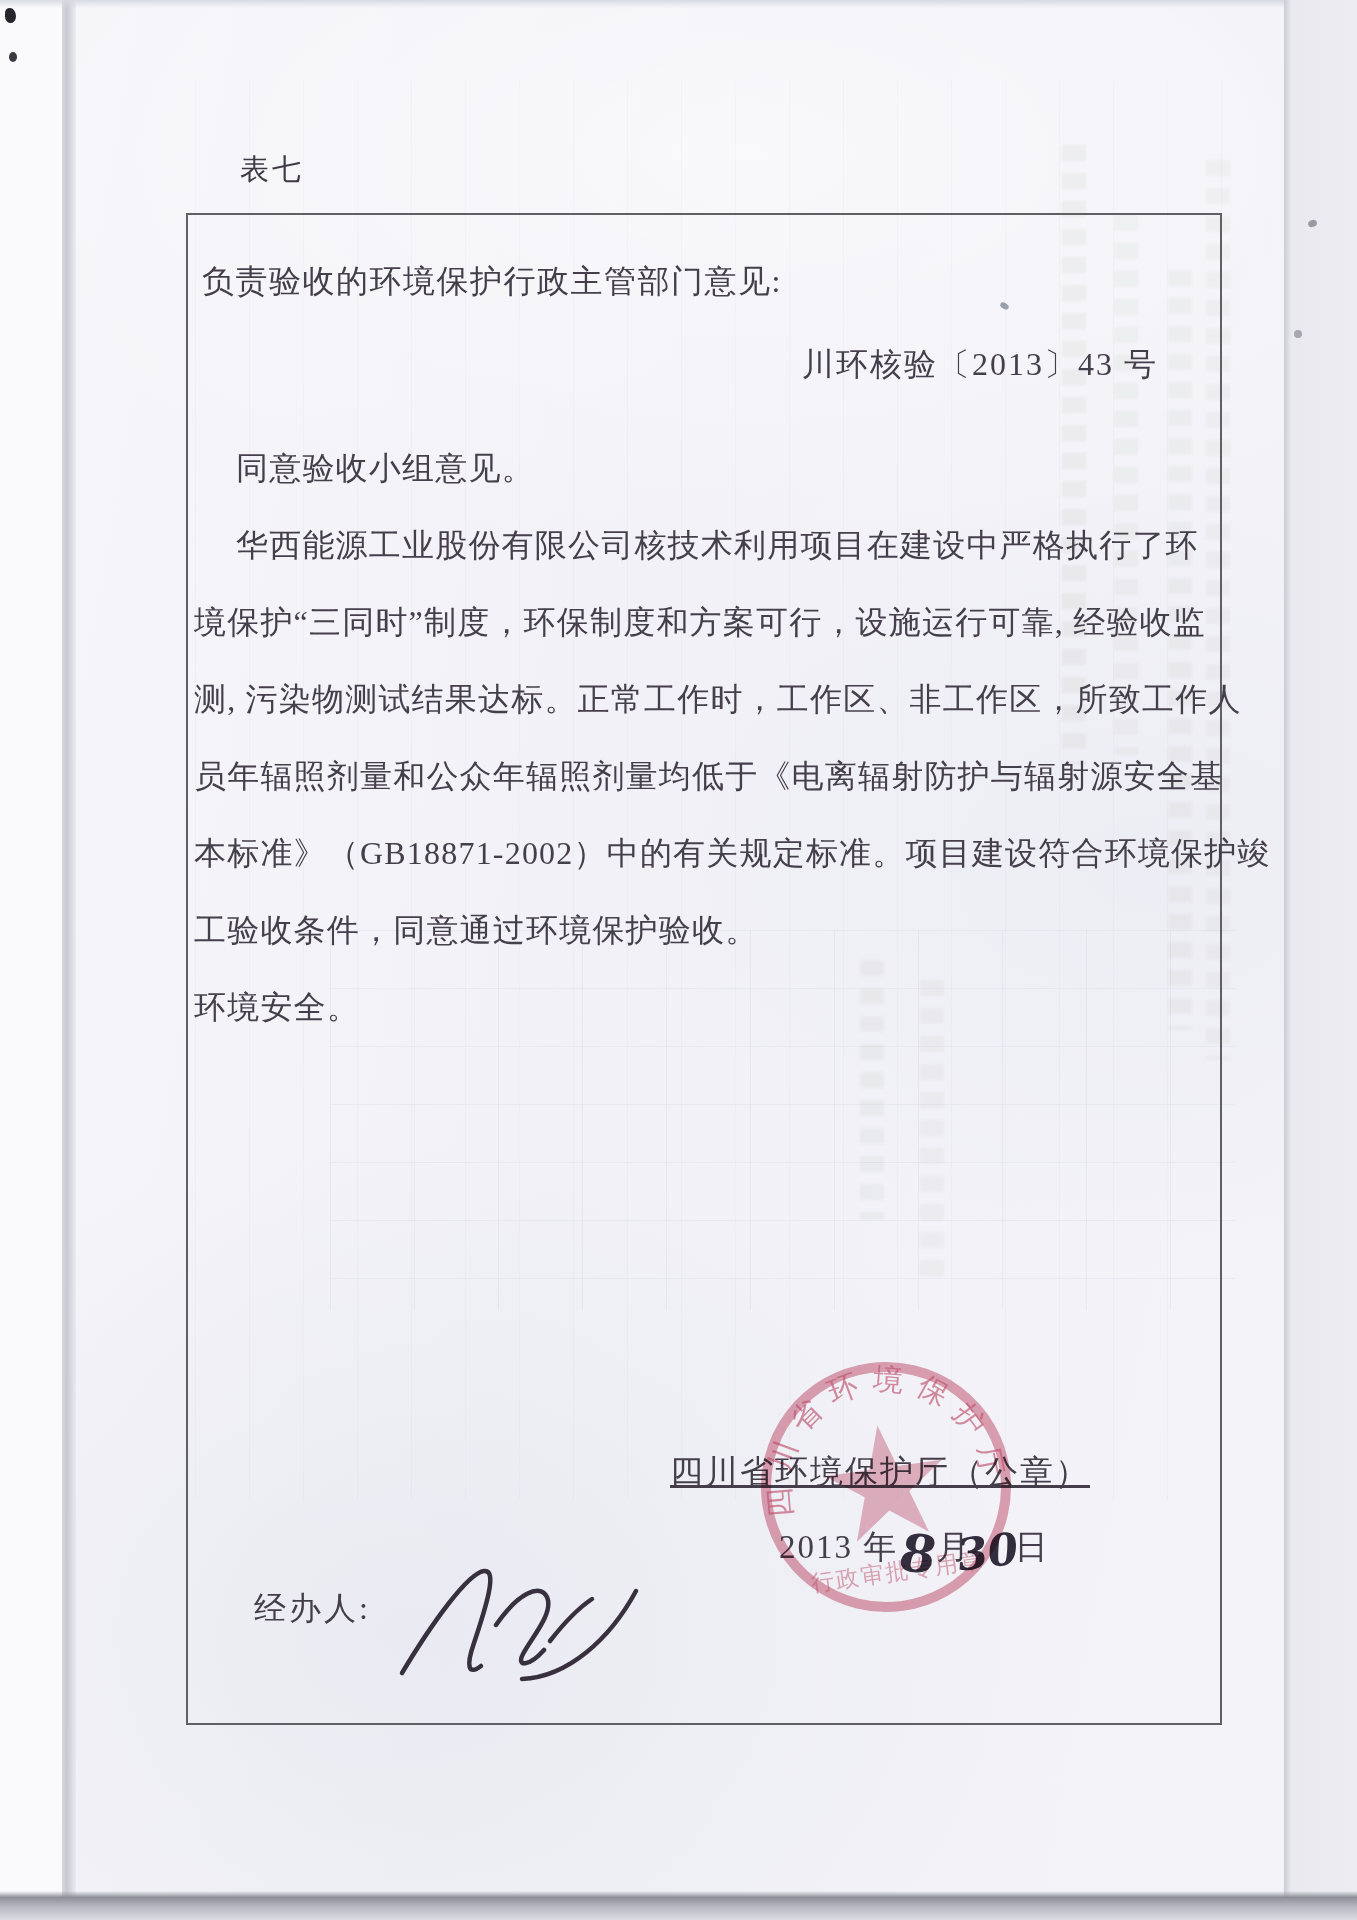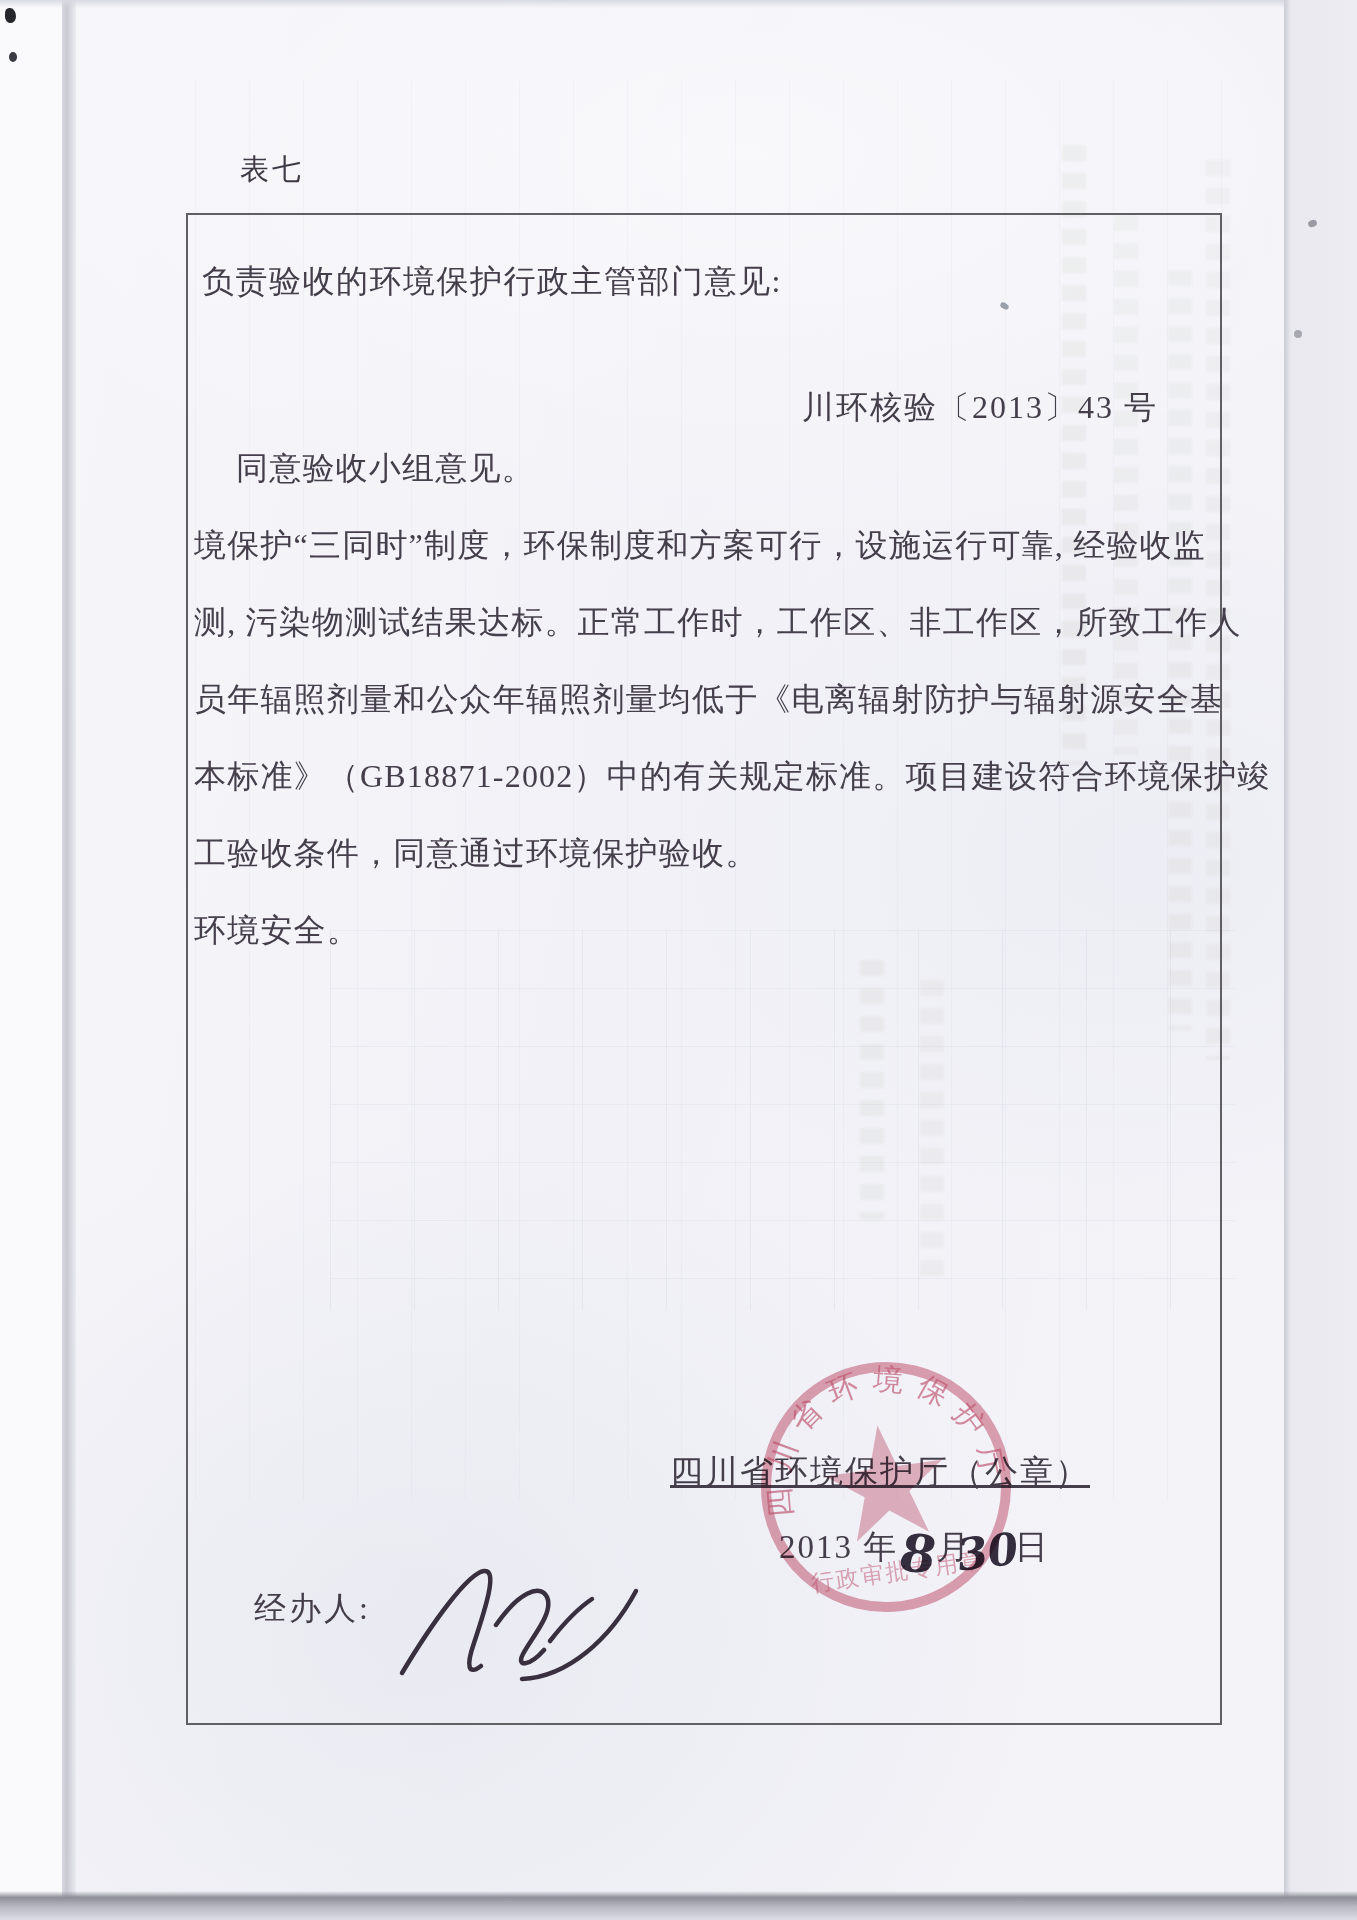--- a/index.html
+++ b/index.html
@@ -35,21 +35,21 @@
       repeating-linear-gradient(180deg,rgba(148,158,184,.18) 0 1px,rgba(0,0,0,0) 1px 58px);}
   .bleed-col{position:absolute;width:24px;filter:blur(1px);
     background:repeating-linear-gradient(180deg,rgba(128,134,98,.5) 0 16px,rgba(0,0,0,0) 16px 28px);}
 
   
   .page-label{position:absolute;left:240px;top:150px;font-size:29px;letter-spacing:3px;color:#3e3844;}
   .main-box{position:absolute;left:186px;top:213px;width:1032px;height:1508px;
     border:2px solid #5f5f64;background:rgba(255,255,255,0);}
 
   .heading{position:absolute;left:14px;top:45px;font-size:32px;letter-spacing:1.5px;white-space:nowrap;}
-  .doc-number{position:absolute;left:614px;top:128px;font-size:32px;letter-spacing:2px;white-space:nowrap;margin-top:43px;}
+  .doc-number{position:absolute;left:614px;top:128px;font-size:32px;letter-spacing:2px;white-space:nowrap;}
 
   .body-lines{position:absolute;left:6px;top:215px;width:1020px;}
   .line{height:77px;line-height:77px;font-size:32px;letter-spacing:1.2px;white-space:nowrap;color:#453f4b;}
   .line.indent{padding-left:42px;}
 
   .authority-line{position:absolute;left:482px;top:1235px;font-size:33px;letter-spacing:2px;white-space:nowrap;text-decoration:underline;}
   .date-line{position:absolute;left:566px;top:1302px;font-size:33px;letter-spacing:2px;white-space:nowrap;display:flex;align-items:center;margin-left:25px;}
   .hw{font-family:"DejaVu Serif",serif;color:#332d3d;font-weight:bold;}
   .hw-month{display:inline-block;font-size:52px;transform:rotate(6deg) skewX(-6deg);margin:0 -2px 0 2px;position:relative;top:6px;}
   .hw-day{display:inline-block;font-size:44px;transform:rotate(-7deg) skewX(-10deg);margin:0 -4px 0 -14px;position:relative;top:4px;letter-spacing:0;}
@@ -87,20 +87,21 @@
   <div class="bleed-col" style="left:920px;top:980px;height:300px;opacity:.10;"></div>
 
   <div class="page-label">表七</div>
 
   <div class="main-box">
     <div class="heading">负责验收的环境保护行政主管部门意见:</div>
     <div class="doc-number">川环核验〔2013〕43 号</div>
 
     <div class="body-lines">
         <div class="line indent">同意验收小组意见。</div>
+        <div class="line indent">华西能源工业股份有限公司核技术利用项目在建设中严格执行了环</div>
         <div class="line">境保护“三同时”制度，环保制度和方案可行，设施运行可靠, 经验收监</div>
         <div class="line">测, 污染物测试结果达标。正常工作时，工作区、非工作区，所致工作人</div>
         <div class="line">员年辐照剂量和公众年辐照剂量均低于《电离辐射防护与辐射源安全基</div>
         <div class="line">本标准》（GB18871-2002）中的有关规定标准。项目建设符合环境保护竣</div>
         <div class="line">工验收条件，同意通过环境保护验收。</div>
         <div class="line">环境安全。</div>
       </div>
 
     <div class="authority-line">四川省环境保护厅（公章）</div>
 

